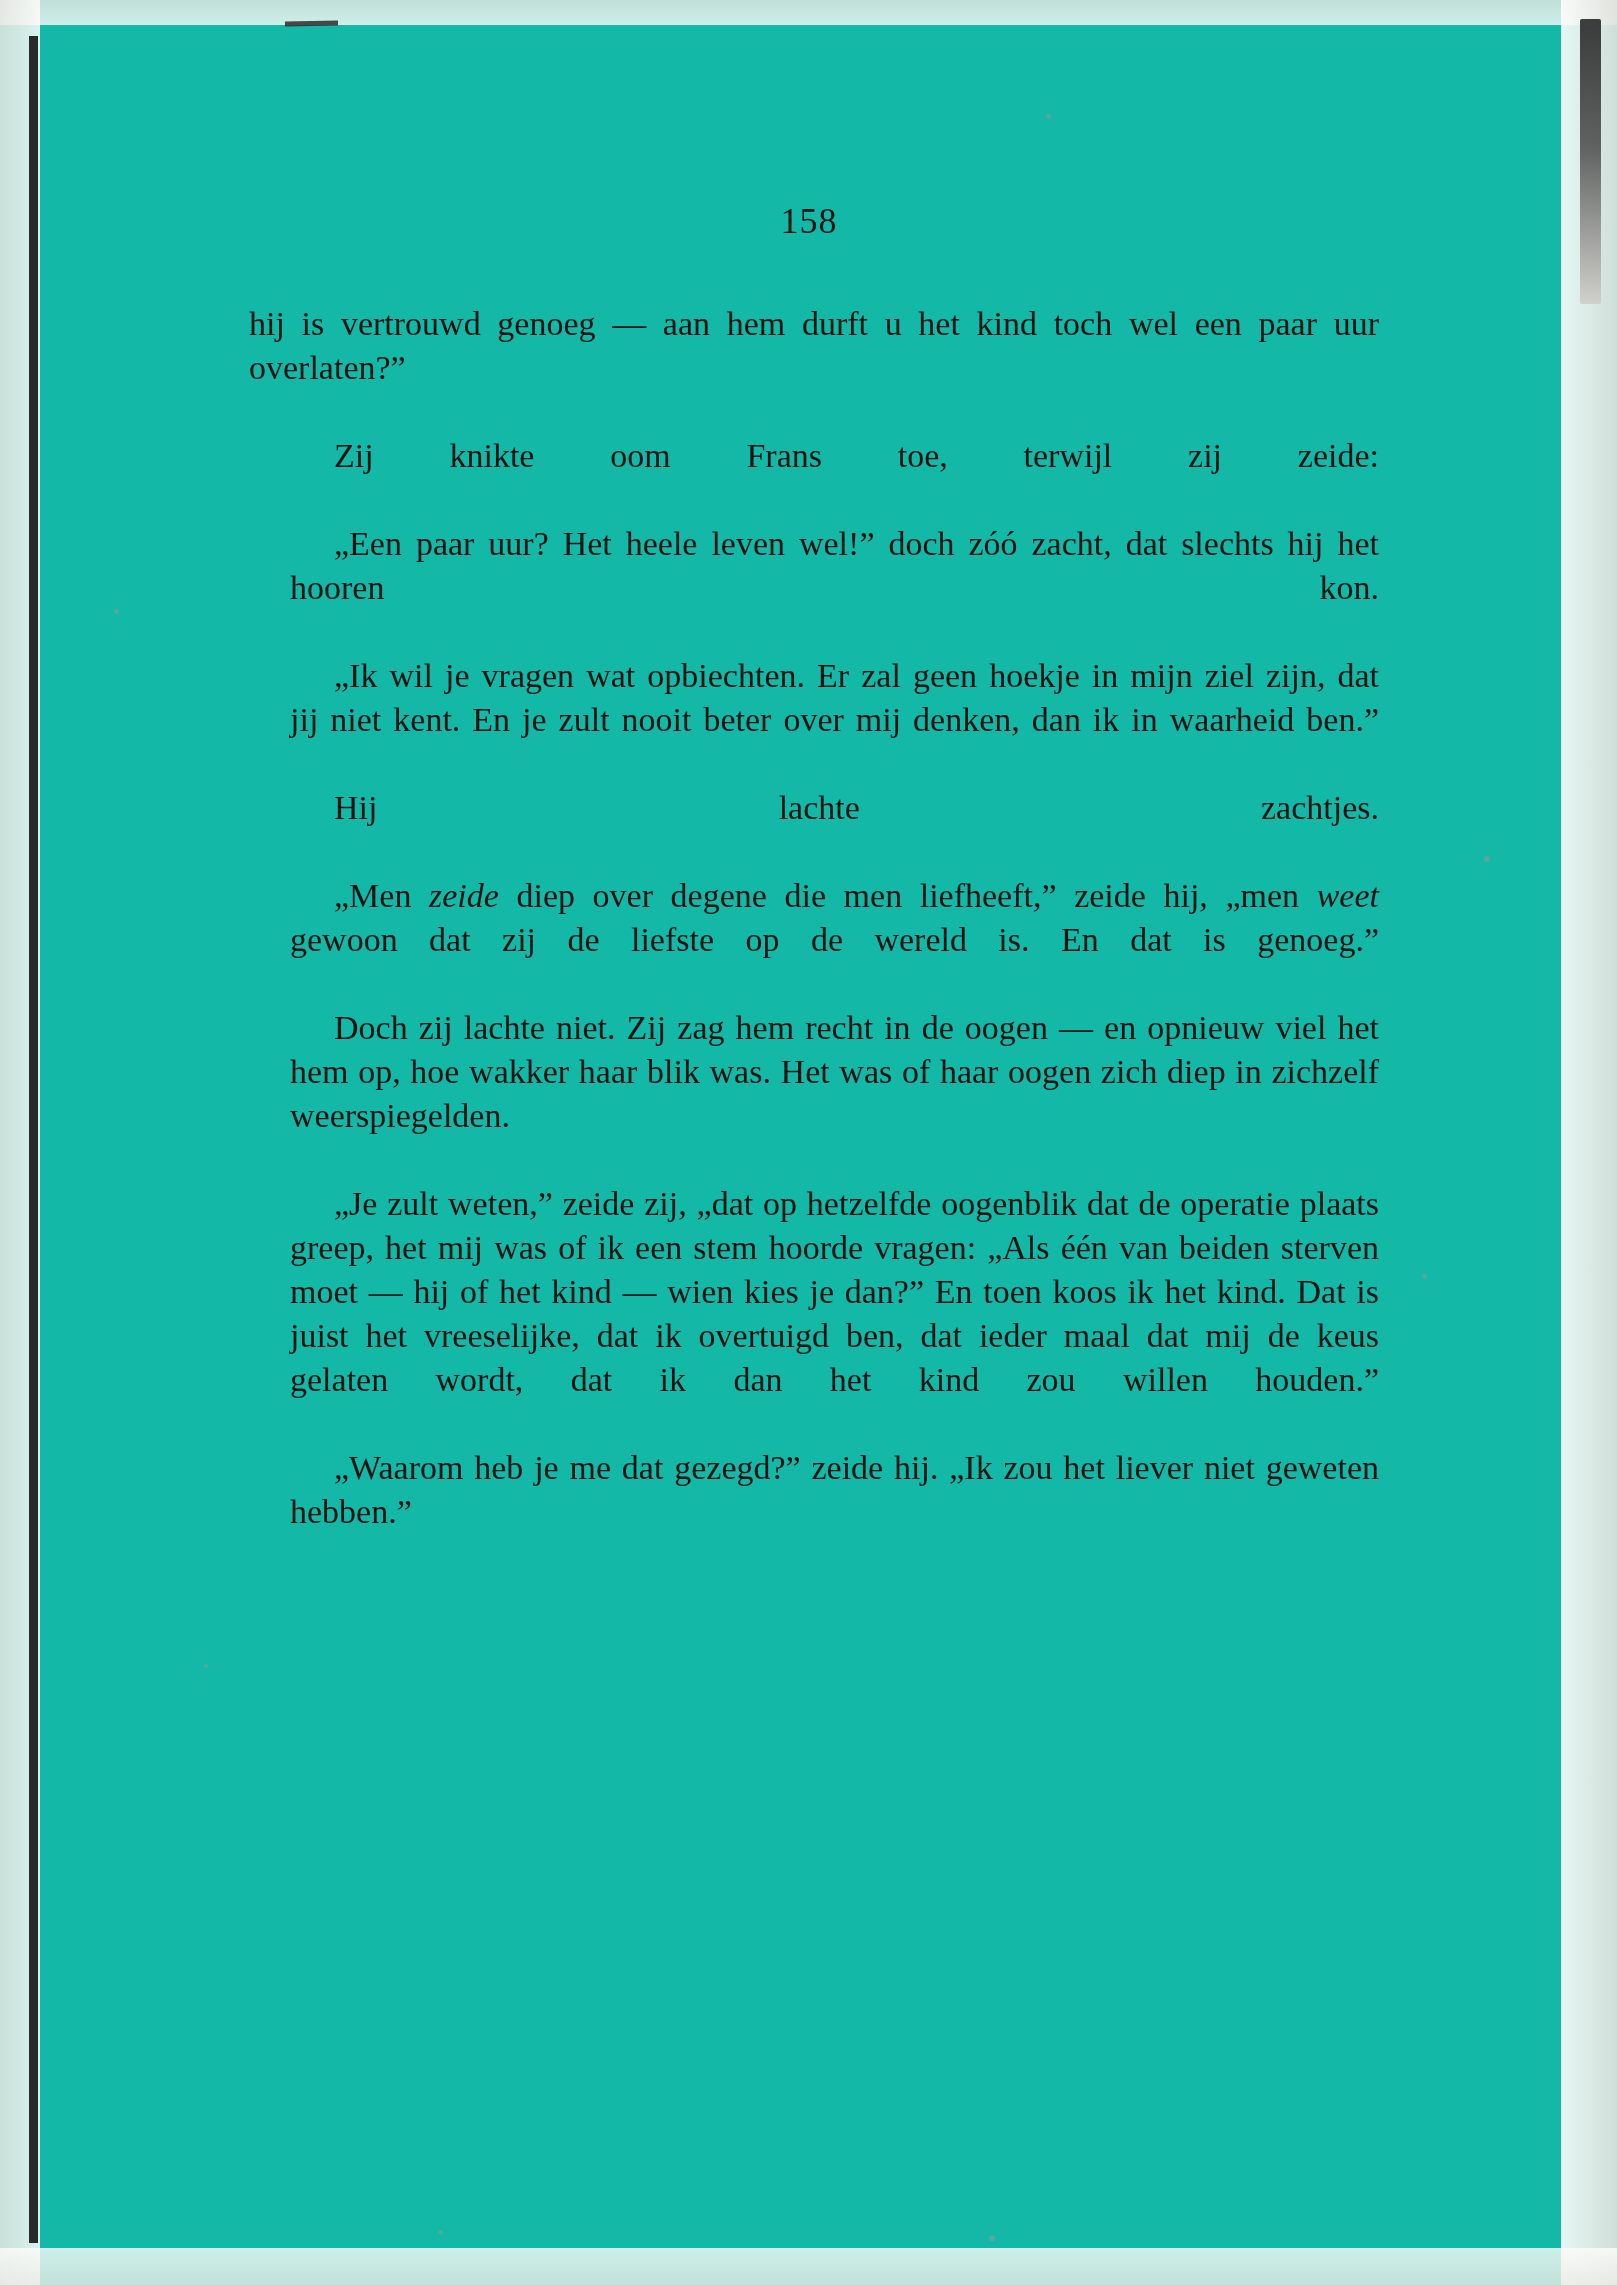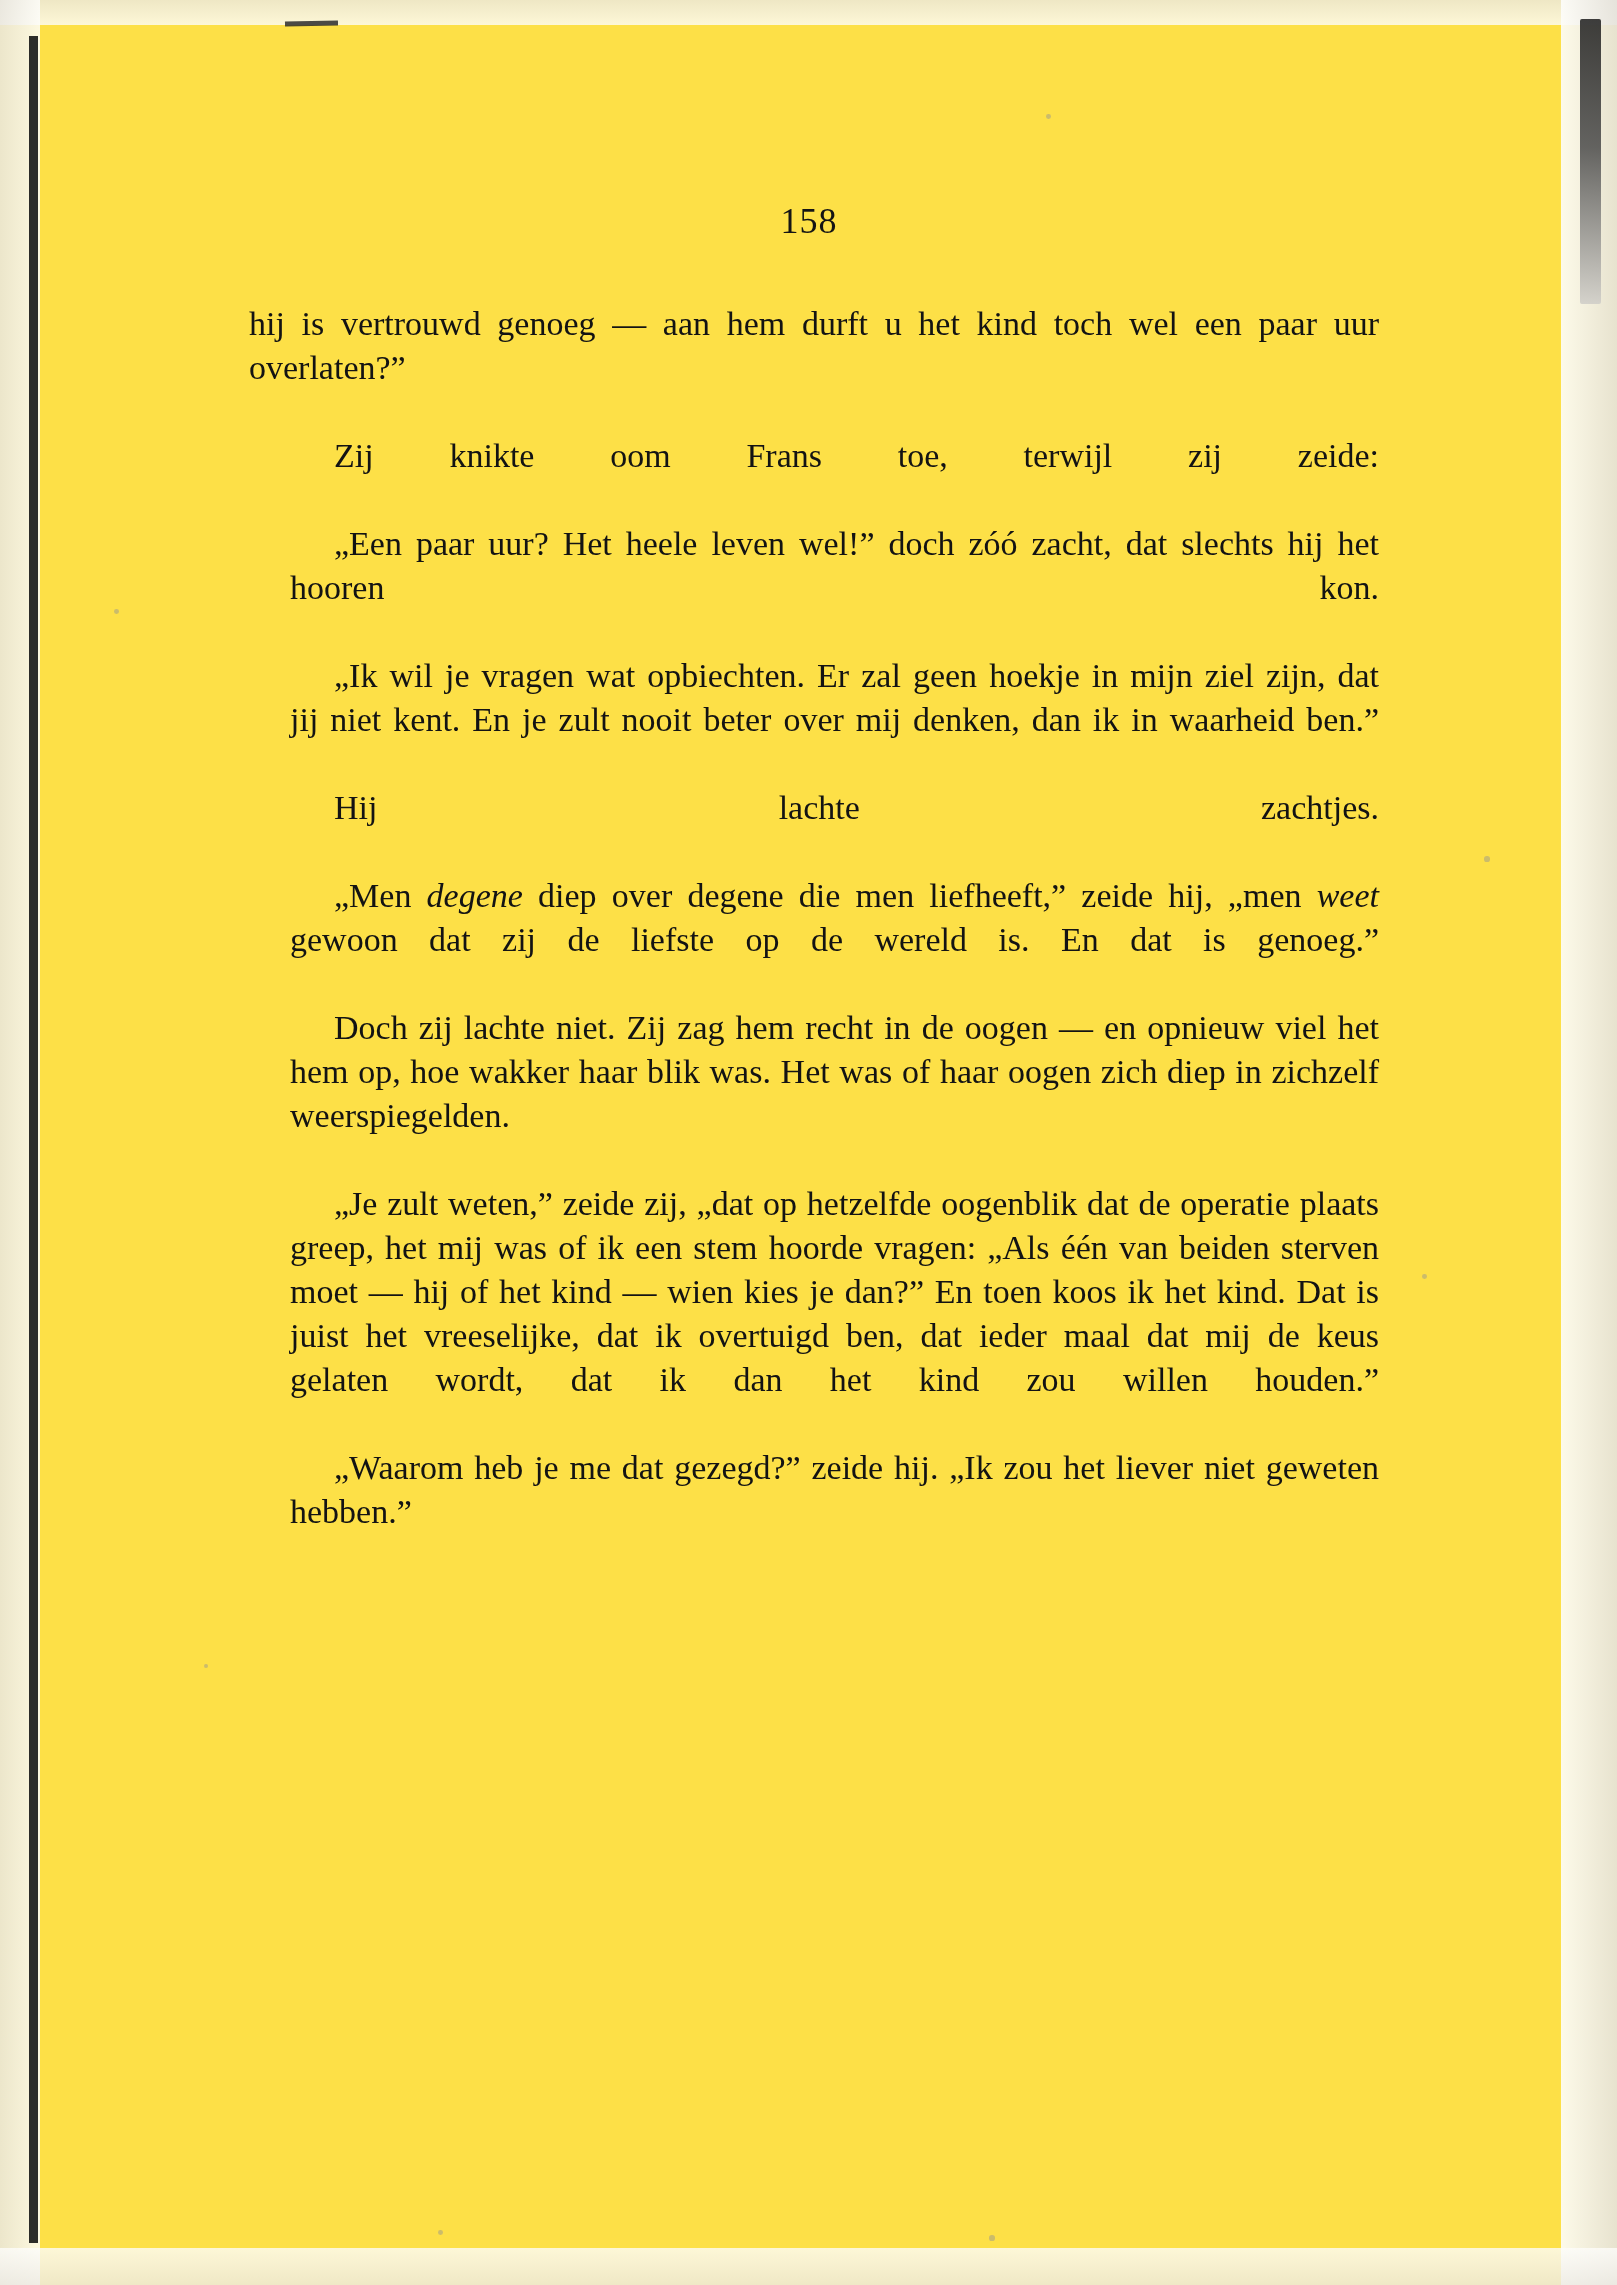--- a/index.html
+++ b/index.html
@@ -13,21 +13,21 @@
     position: relative;
     font-family: "Liberation Serif", serif;
     color: #111111;
     overflow: hidden;
   }
 
   
   .scan-page {
     position: absolute;
     inset: 0;
-    background: #fde047;
+    background: #14b8a6;
   }
 
   
   .scan-edge-left {
     position: absolute;
     left: 0;
     top: 0;
     width: 40px;
     height: 100%;
     background: linear-gradient(to right, #e9e7e2 0%, #fdfdfb 100%);
@@ -164,19 +164,19 @@
   <div class="speck" style="left:1046px; top:114px; width:4.8px; height:4.8px;"></div>
 
   <div class="page-number">158</div>
 
   <div class="textblock" id="textblock">
       <p class="para"><span>hij is vertrouwd genoeg — aan hem durft u het kind toch wel een paar uur overlaten?”</span></p>
       <p class="para indent"><span>Zij knikte oom Frans toe, terwijl zij zeide:</span></p>
       <p class="para indent"><span>„Een paar uur? Het heele leven wel!” doch zóó zacht, dat slechts hij het hooren kon.</span></p>
       <p class="para indent"><span>„Ik wil je vragen wat opbiechten. Er zal geen hoekje in mijn ziel zijn, dat jij niet kent. En je zult nooit beter over mij denken, dan ik in waarheid ben.”</span></p>
       <p class="para indent"><span>Hij lachte zachtjes.</span></p>
-      <p class="para indent"><span>„Men </span><i>degene</i><span> diep over degene die men liefheeft,” zeide hij, „men </span><i>weet</i><span> gewoon dat zij de liefste op de wereld is. En dat is genoeg.”</span></p>
+      <p class="para indent"><span>„Men </span><i>zeide</i><span> diep over degene die men liefheeft,” zeide hij, „men </span><i>weet</i><span> gewoon dat zij de liefste op de wereld is. En dat is genoeg.”</span></p>
       <p class="para indent"><span>Doch zij lachte niet. Zij zag hem recht in de oogen — en opnieuw viel het hem op, hoe wakker haar blik was. Het was of haar oogen zich diep in zichzelf weerspiegelden.</span></p>
       <p class="para indent"><span>„Je zult weten,” zeide zij, „dat op hetzelfde oogenblik dat de operatie plaats greep, het mij was of ik een stem hoorde vragen: „Als één van beiden sterven moet — hij of het kind — wien kies je dan?” En toen koos ik het kind. Dat is juist het vreeselijke, dat ik overtuigd ben, dat ieder maal dat mij de keus gelaten wordt, dat ik dan het kind zou willen houden.”</span></p>
       <p class="para indent"><span>„Waarom heb je me dat gezegd?” zeide hij. „Ik zou het liever niet geweten hebben.”</span></p>
     </div>
 </div>
 
 
 </body></html>

